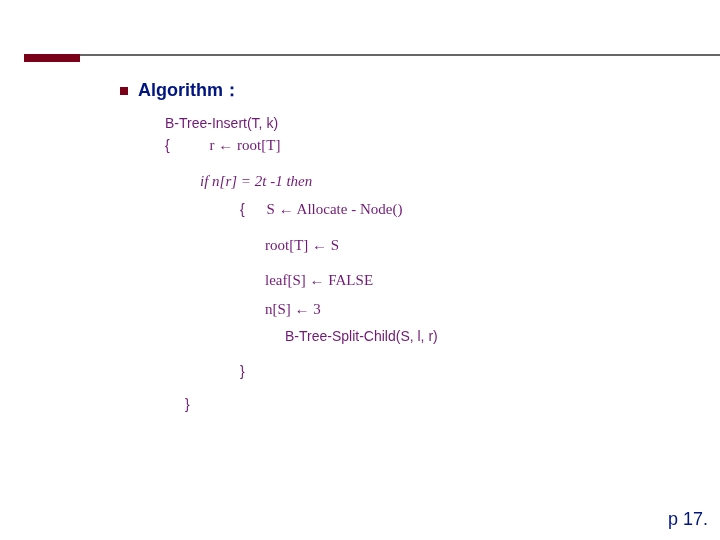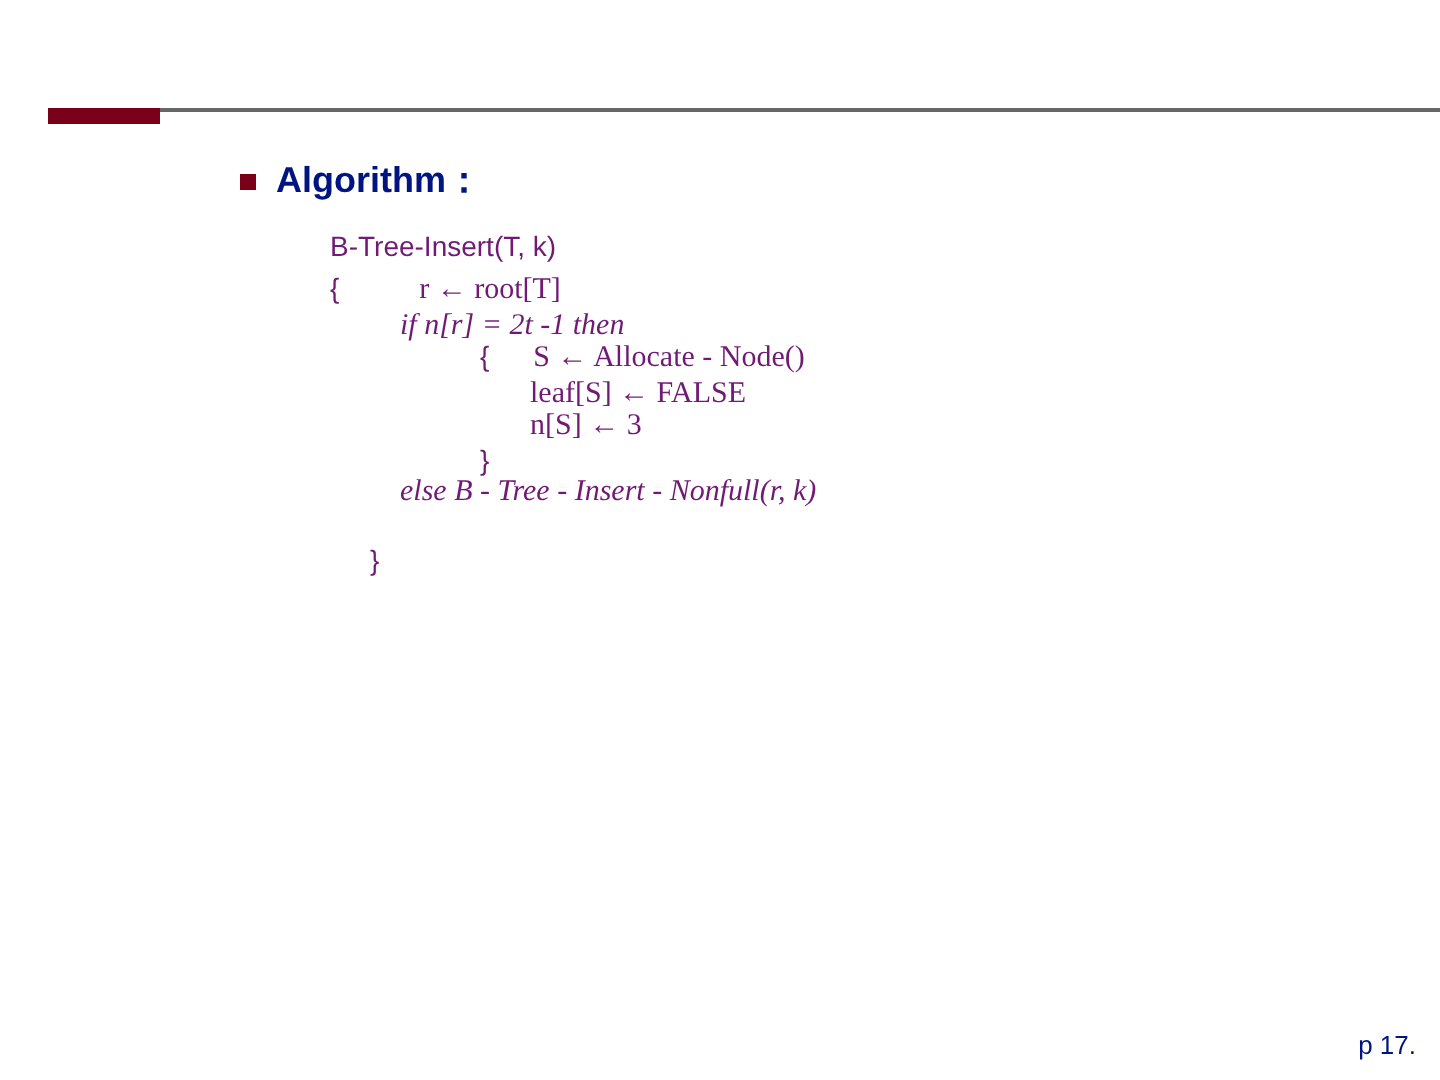--- a/index.html
+++ b/index.html
@@ -59,28 +59,28 @@
   .brace-open-1 { margin-top: 6px; margin-left: 0; }
   .img-line {
     font-family: "Times New Roman", serif;
     font-size: 15px;
   }
   .italic { font-style: italic; }
   .indent1 { margin-left: 35px; }
   .indent2 { margin-left: 75px; }
   .indent2b { margin-left: 100px; }
   .indent3 { margin-left: 120px; }
-  .gap-sm { margin-top: 1px; }
-  .gap-md { margin-top: 0; }
+  .gap-sm { margin-top: 19px; }
+  .gap-md { margin-top: 12px; }
   .gap-lg { margin-top: 18px; }
   .page-num {
     position: absolute;
     bottom: 10px;
     right: 12px;
-    font-size: 13px;
+    font-size: 18px;
     color: #001580;
   }
 </style>
 </head>
 <body>
 
 <div class="hr-top"></div>
 <div class="hr-accent"></div>
 
 <div class="heading">
@@ -95,24 +95,25 @@
     <span class="img-line" style="margin-left:36px;">r ← root[T]</span>
   </div>
 
   <div class="row indent1 gap-sm img-line italic">if n[r] = 2t -1 then</div>
 
   <div class="row indent2 gap-md">
     <span>{</span>
     <span class="img-line" style="margin-left:18px;">S ← Allocate - Node()</span>
   </div>
 
+  <div class="row indent2b gap-sm img-line">root[T] ← S</div>
   <div class="row indent2b gap-sm img-line">leaf[S] ← FALSE</div>
   <div class="row indent2b gap-md img-line">n[S] ← 3</div>
 
+  <div class="row indent3 gap-md">B-Tree-Split-Child(S, l, r)</div>
 
   <div class="row indent2 gap-sm">}</div>
 
-  <div class="row indent1 gap-md img-line italic">else B - Tree - Insert - Nonfull(r, k)</div>
 
   <div class="row gap-lg" style="margin-left:20px;">}</div>
 </div>
 
 <div class="page-num">p 17.</div>
 
 </body></html>

